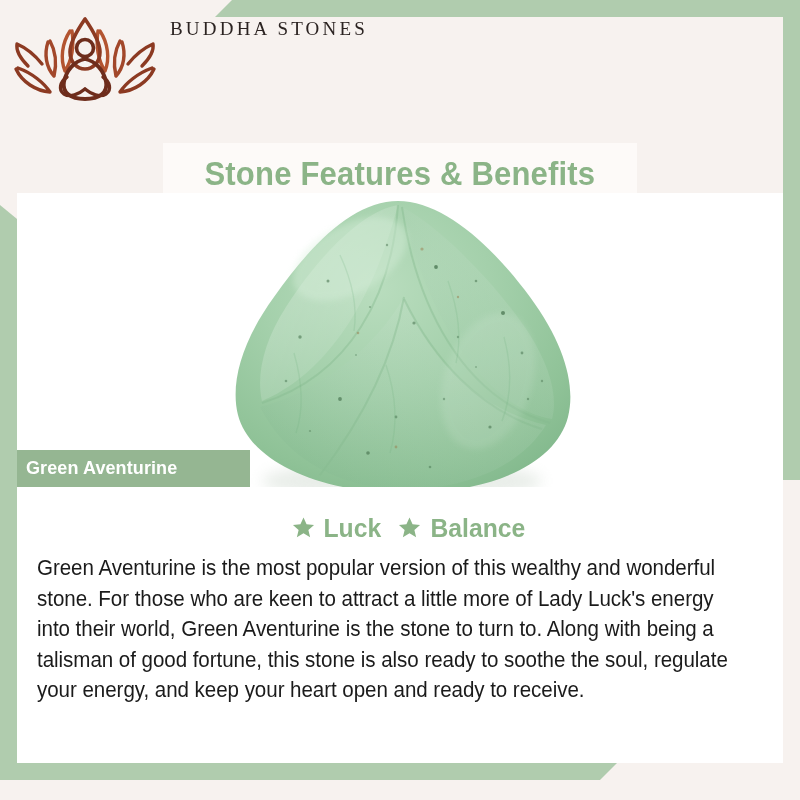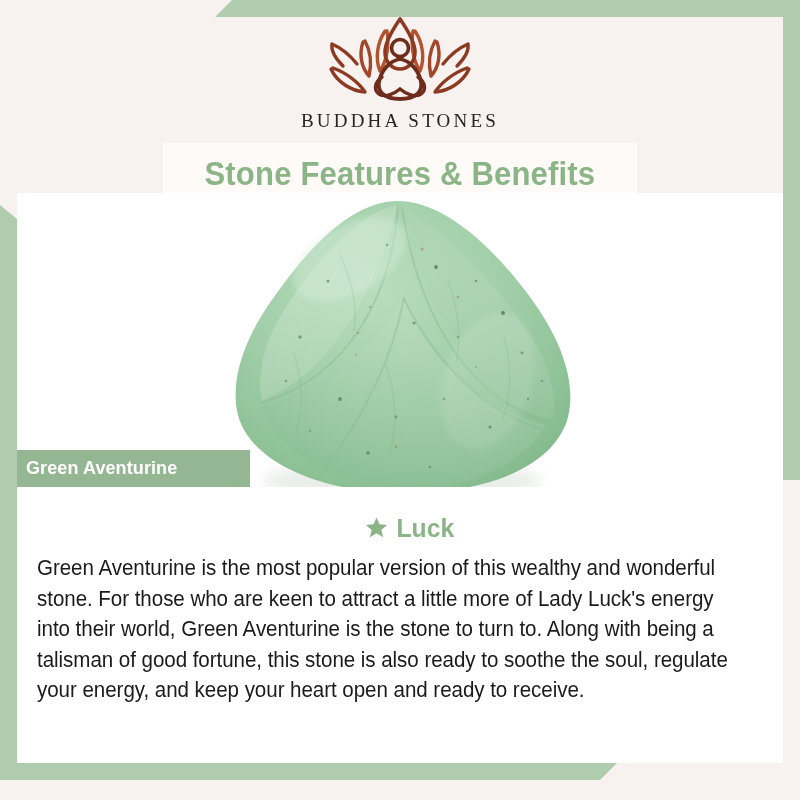--- a/index.html
+++ b/index.html
@@ -69,22 +69,22 @@
   }
 
   
   .brand {
     position: absolute;
     top: 14px;
     left: 0;
     width: 800px;
     height: 130px;
     display: flex;
-    flex-direction: column;
-    align-items: center;
+    flex-direction: row;
+    align-items: flex-start;
     justify-content: flex-start;
   }
   .brand-mark {
     width: 170px;
     height: 92px;
     display: block;
   }
   .brand-name {
     margin-top: 4px;
     font-family: "Liberation Serif", serif;
@@ -355,20 +355,28 @@
       <div class="kw">
         <span>
           <svg class="kw-star" viewBox="0 0 24 24" xmlns="http://www.w3.org/2000/svg">
             <polygon points="12,1.5 15.2,8.6 23,9.3 17.1,14.5 18.9,22.2 12,18.1 5.1,22.2 6.9,14.5 1,9.3 8.8,8.6" fill="#8bb487"></polygon>
           </svg>
         </span>
         <span class="kw-label">Luck</span>
       </div>
 
 
+      <div class="kw">
+        <span>
+          <svg class="kw-star" viewBox="0 0 24 24" xmlns="http://www.w3.org/2000/svg">
+            <polygon points="12,1.5 15.2,8.6 23,9.3 17.1,14.5 18.9,22.2 12,18.1 5.1,22.2 6.9,14.5 1,9.3 8.8,8.6" fill="#8bb487"></polygon>
+          </svg>
+        </span>
+        <span class="kw-label">Balance</span>
+      </div>
 
     </div>
 
     <p class="body-copy">Green Aventurine is the most popular version of this wealthy and wonderful stone. For those who are keen to attract a little more of Lady Luck's energy into their world, Green Aventurine is the stone to turn to. Along with being a talisman of good fortune, this stone is also ready to soothe the soul, regulate your energy, and keep your heart open and ready to receive.</p>
 
   </div>
 
 </div>
 
 </body></html>

